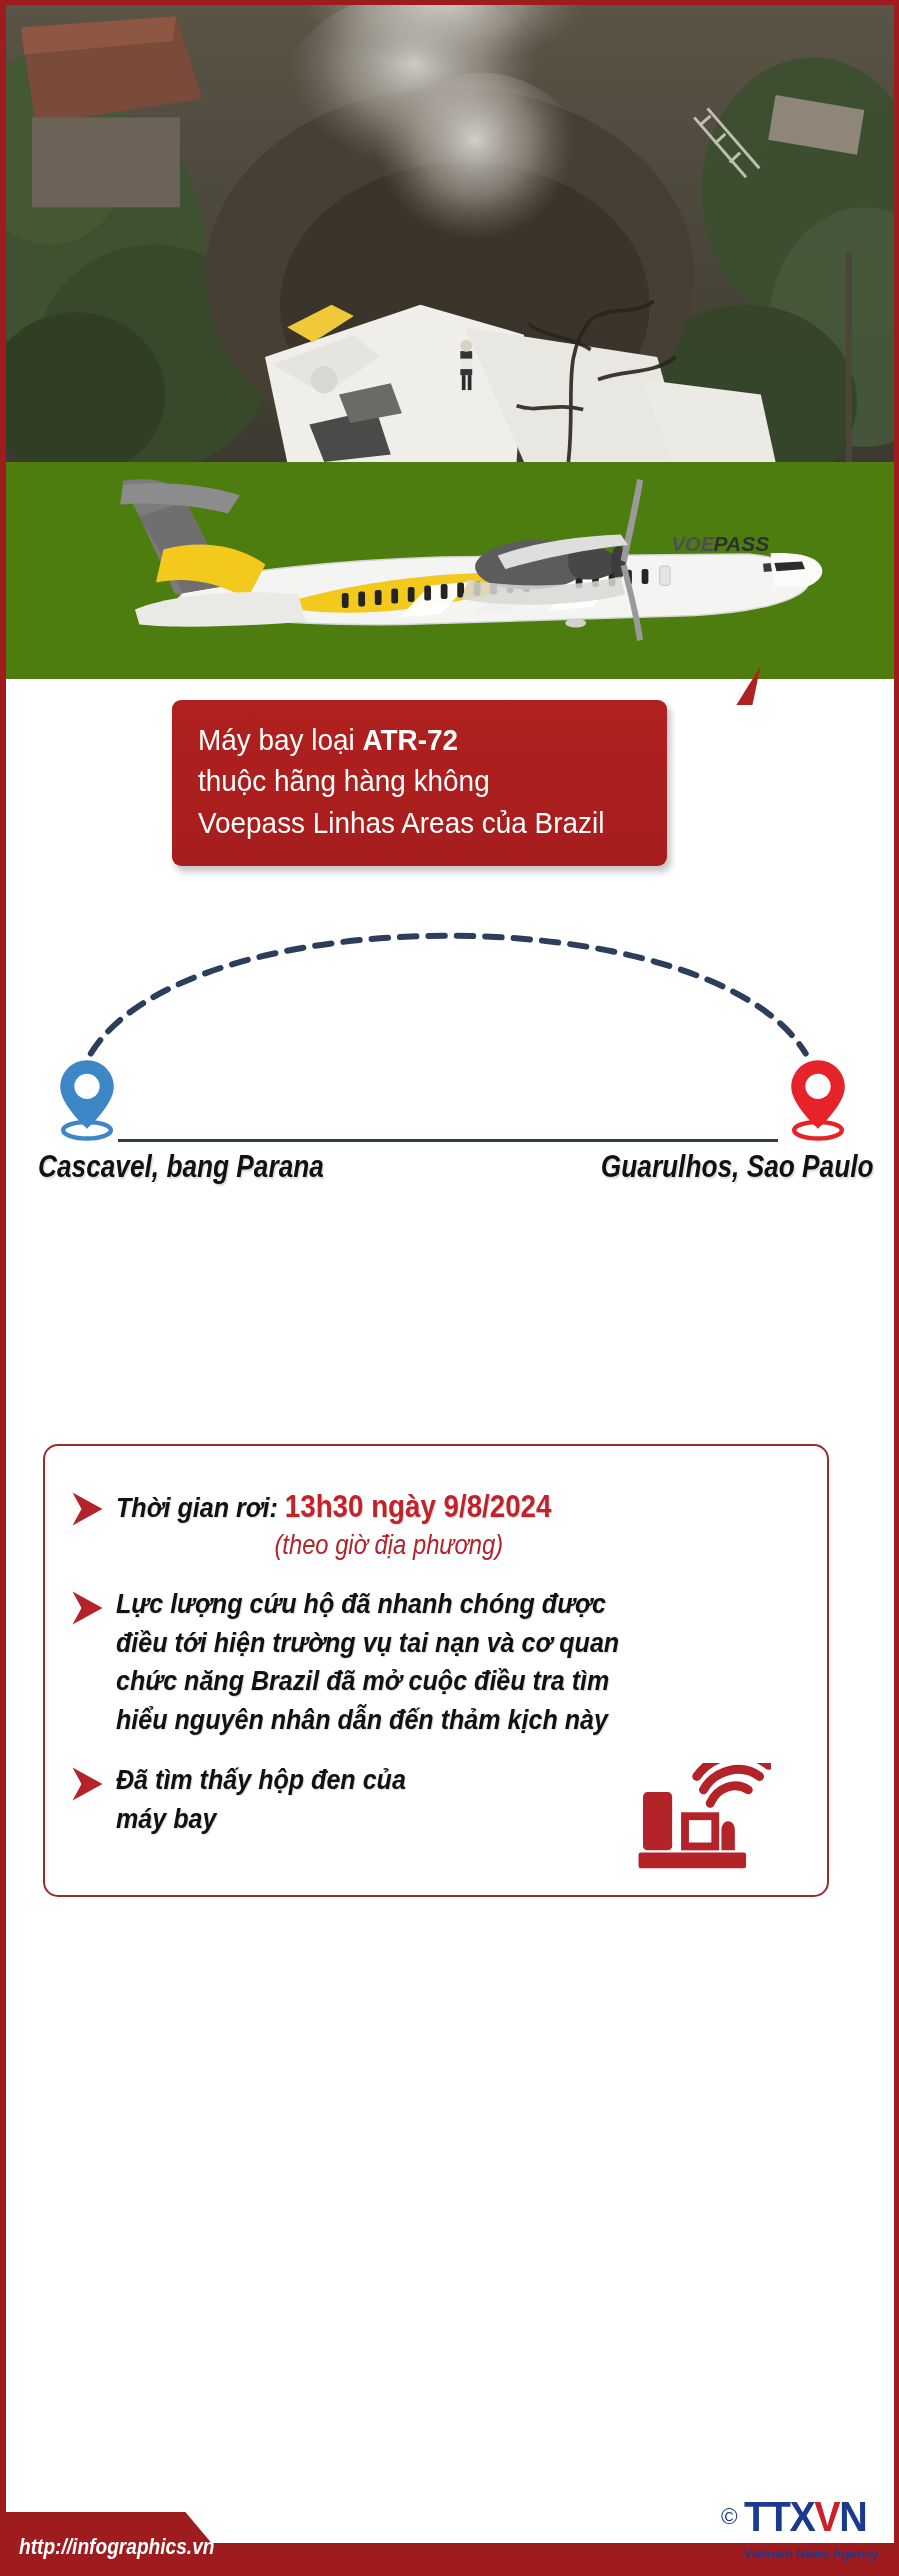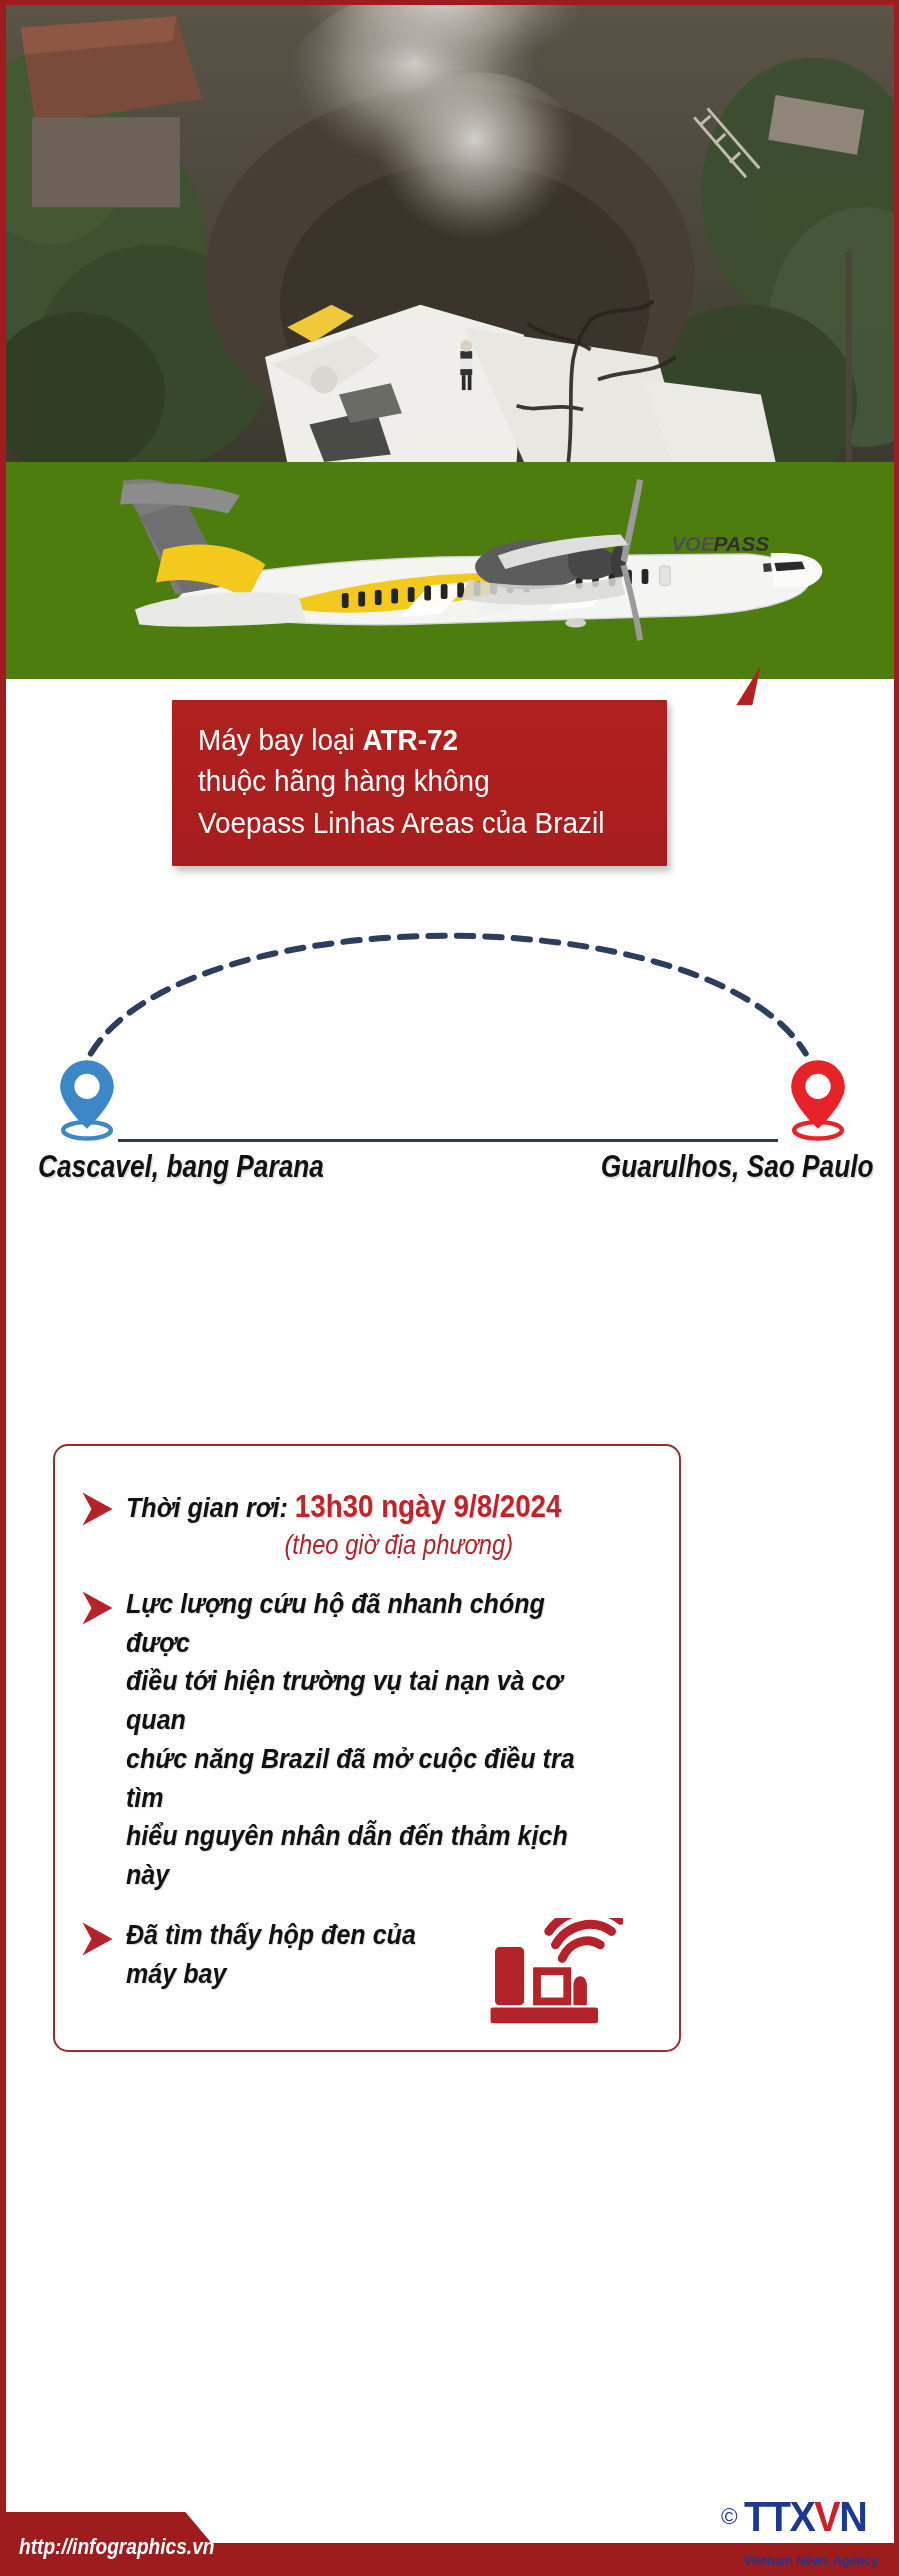--- a/index.html
+++ b/index.html
@@ -93,21 +93,21 @@
     position: relative;
     height: 210px;
     background: #ffffff;
   }
   .callout {
     position: absolute;
     left: 166px;
     top: 21px;
     width: 495px;
     background: linear-gradient(180deg,#b0211f 0%,#a71d1d 100%);
-    border-radius: 1px;
+    border-radius: 9px;
     padding: 19px 25.5px 22.5px 25.5px;
     box-shadow: 3.7px 5.2px 6.7px rgba(0,0,0,0.22);
   }
   .callout-tail {
     position: absolute;
     left: 570px;
     top: -34px;
     width: 0; height: 0;
     border-left: 13.5px solid transparent;
     border-right: 3px solid transparent;
@@ -171,23 +171,23 @@
     transform: scaleX(0.82);
     white-space: nowrap;
     text-shadow: 1.5px 1.5px 1.5px rgba(0,0,0,0.15);
   }
   .city.left  { left: 31.5px; transform-origin: left; }
   .city.right { right: 21px; transform-origin: right; }
 
   
   .factbox {
     position: absolute;
-    left: 47px;
+    left: 37px;
     top: 1439px;
-    width: 628px;
+    width: 786px;
     border: 2.2px solid #9e2a2b;
     border-radius: 15px;
     background: #ffffff;
     padding: 39px 22.5px 37px 22.5px;
   }
   .fact {
     position: relative;
     display: flex;
     align-items: flex-start;
     margin-bottom: 21px;
@@ -287,21 +287,21 @@
     transform: scaleX(0.94);
     transform-origin: left;
   }
   .logo-main .v { color: #cc2027; }
   .logo-sub {
     font-family: "Liberation Sans", sans-serif;
     font-weight: bold;
     font-size: 12.7px;
     color: #1b3a8f;
     text-align: left;
-    margin-top: 18px;
+    margin-top: 11px;
   }
 </style>
 </head>
 <body>
 
 <div class="poster">
 
 
   <div class="photo">
     <svg viewBox="0 0 1200 610" preserveAspectRatio="none">

